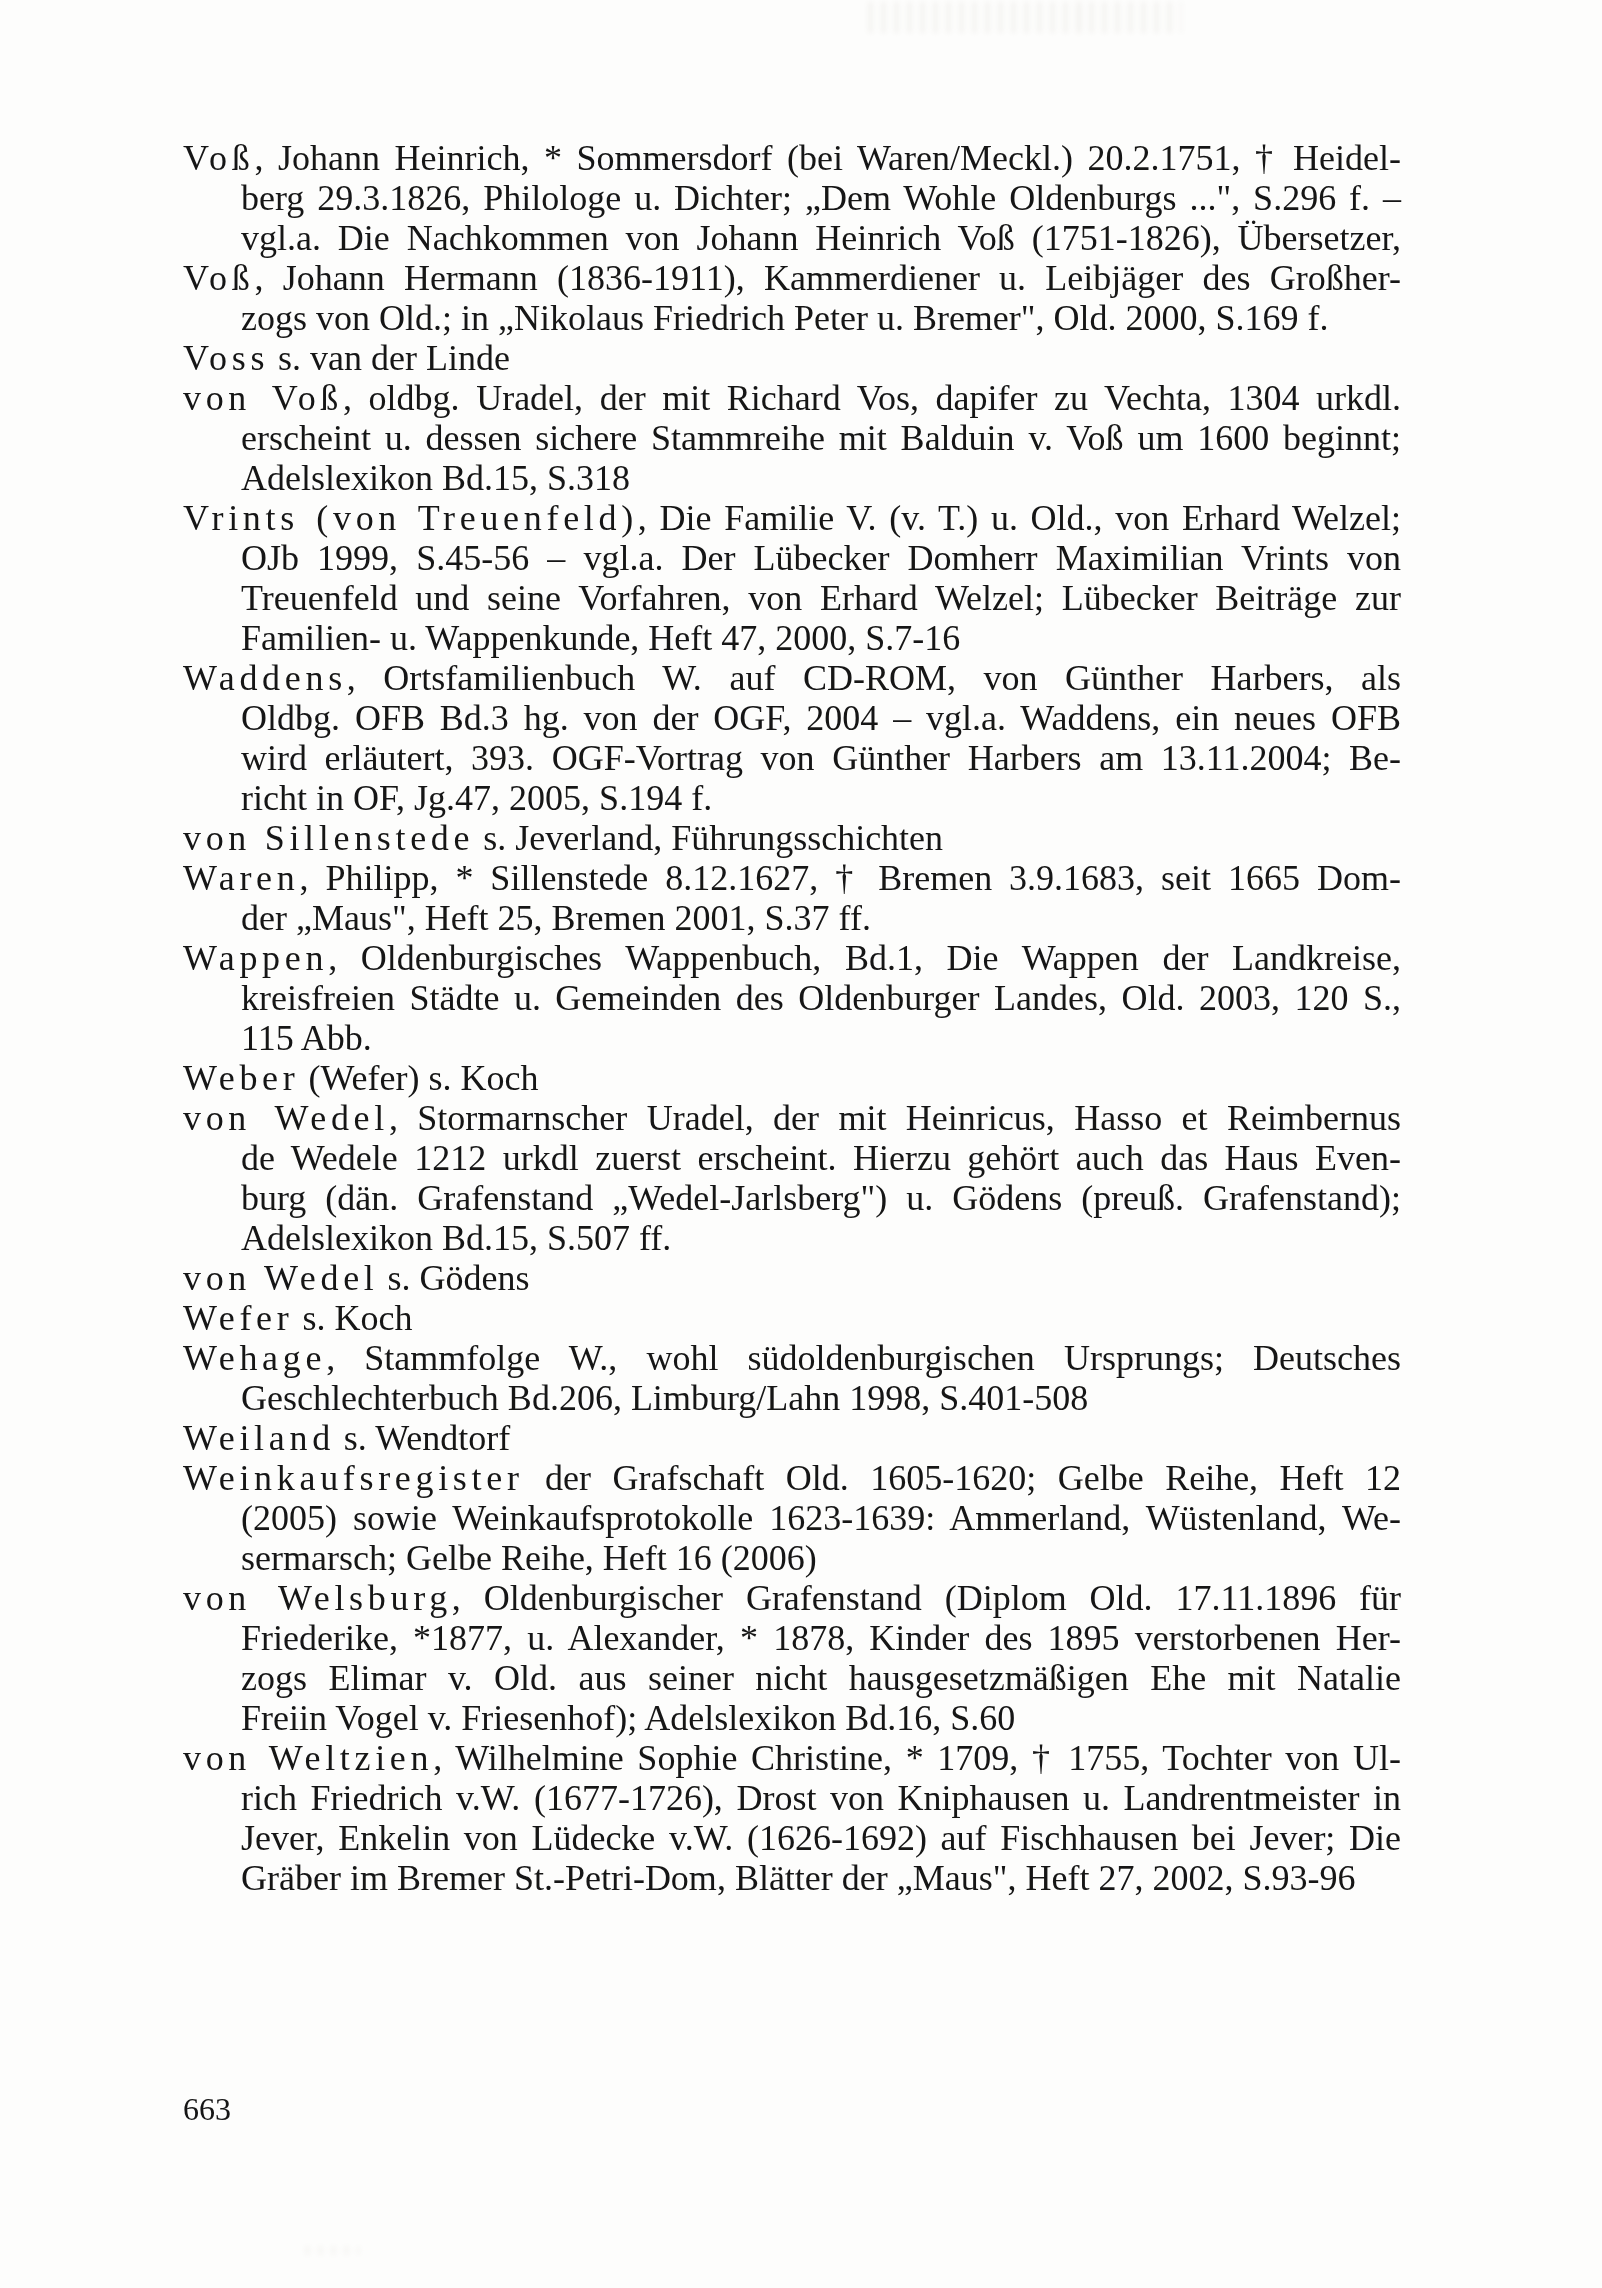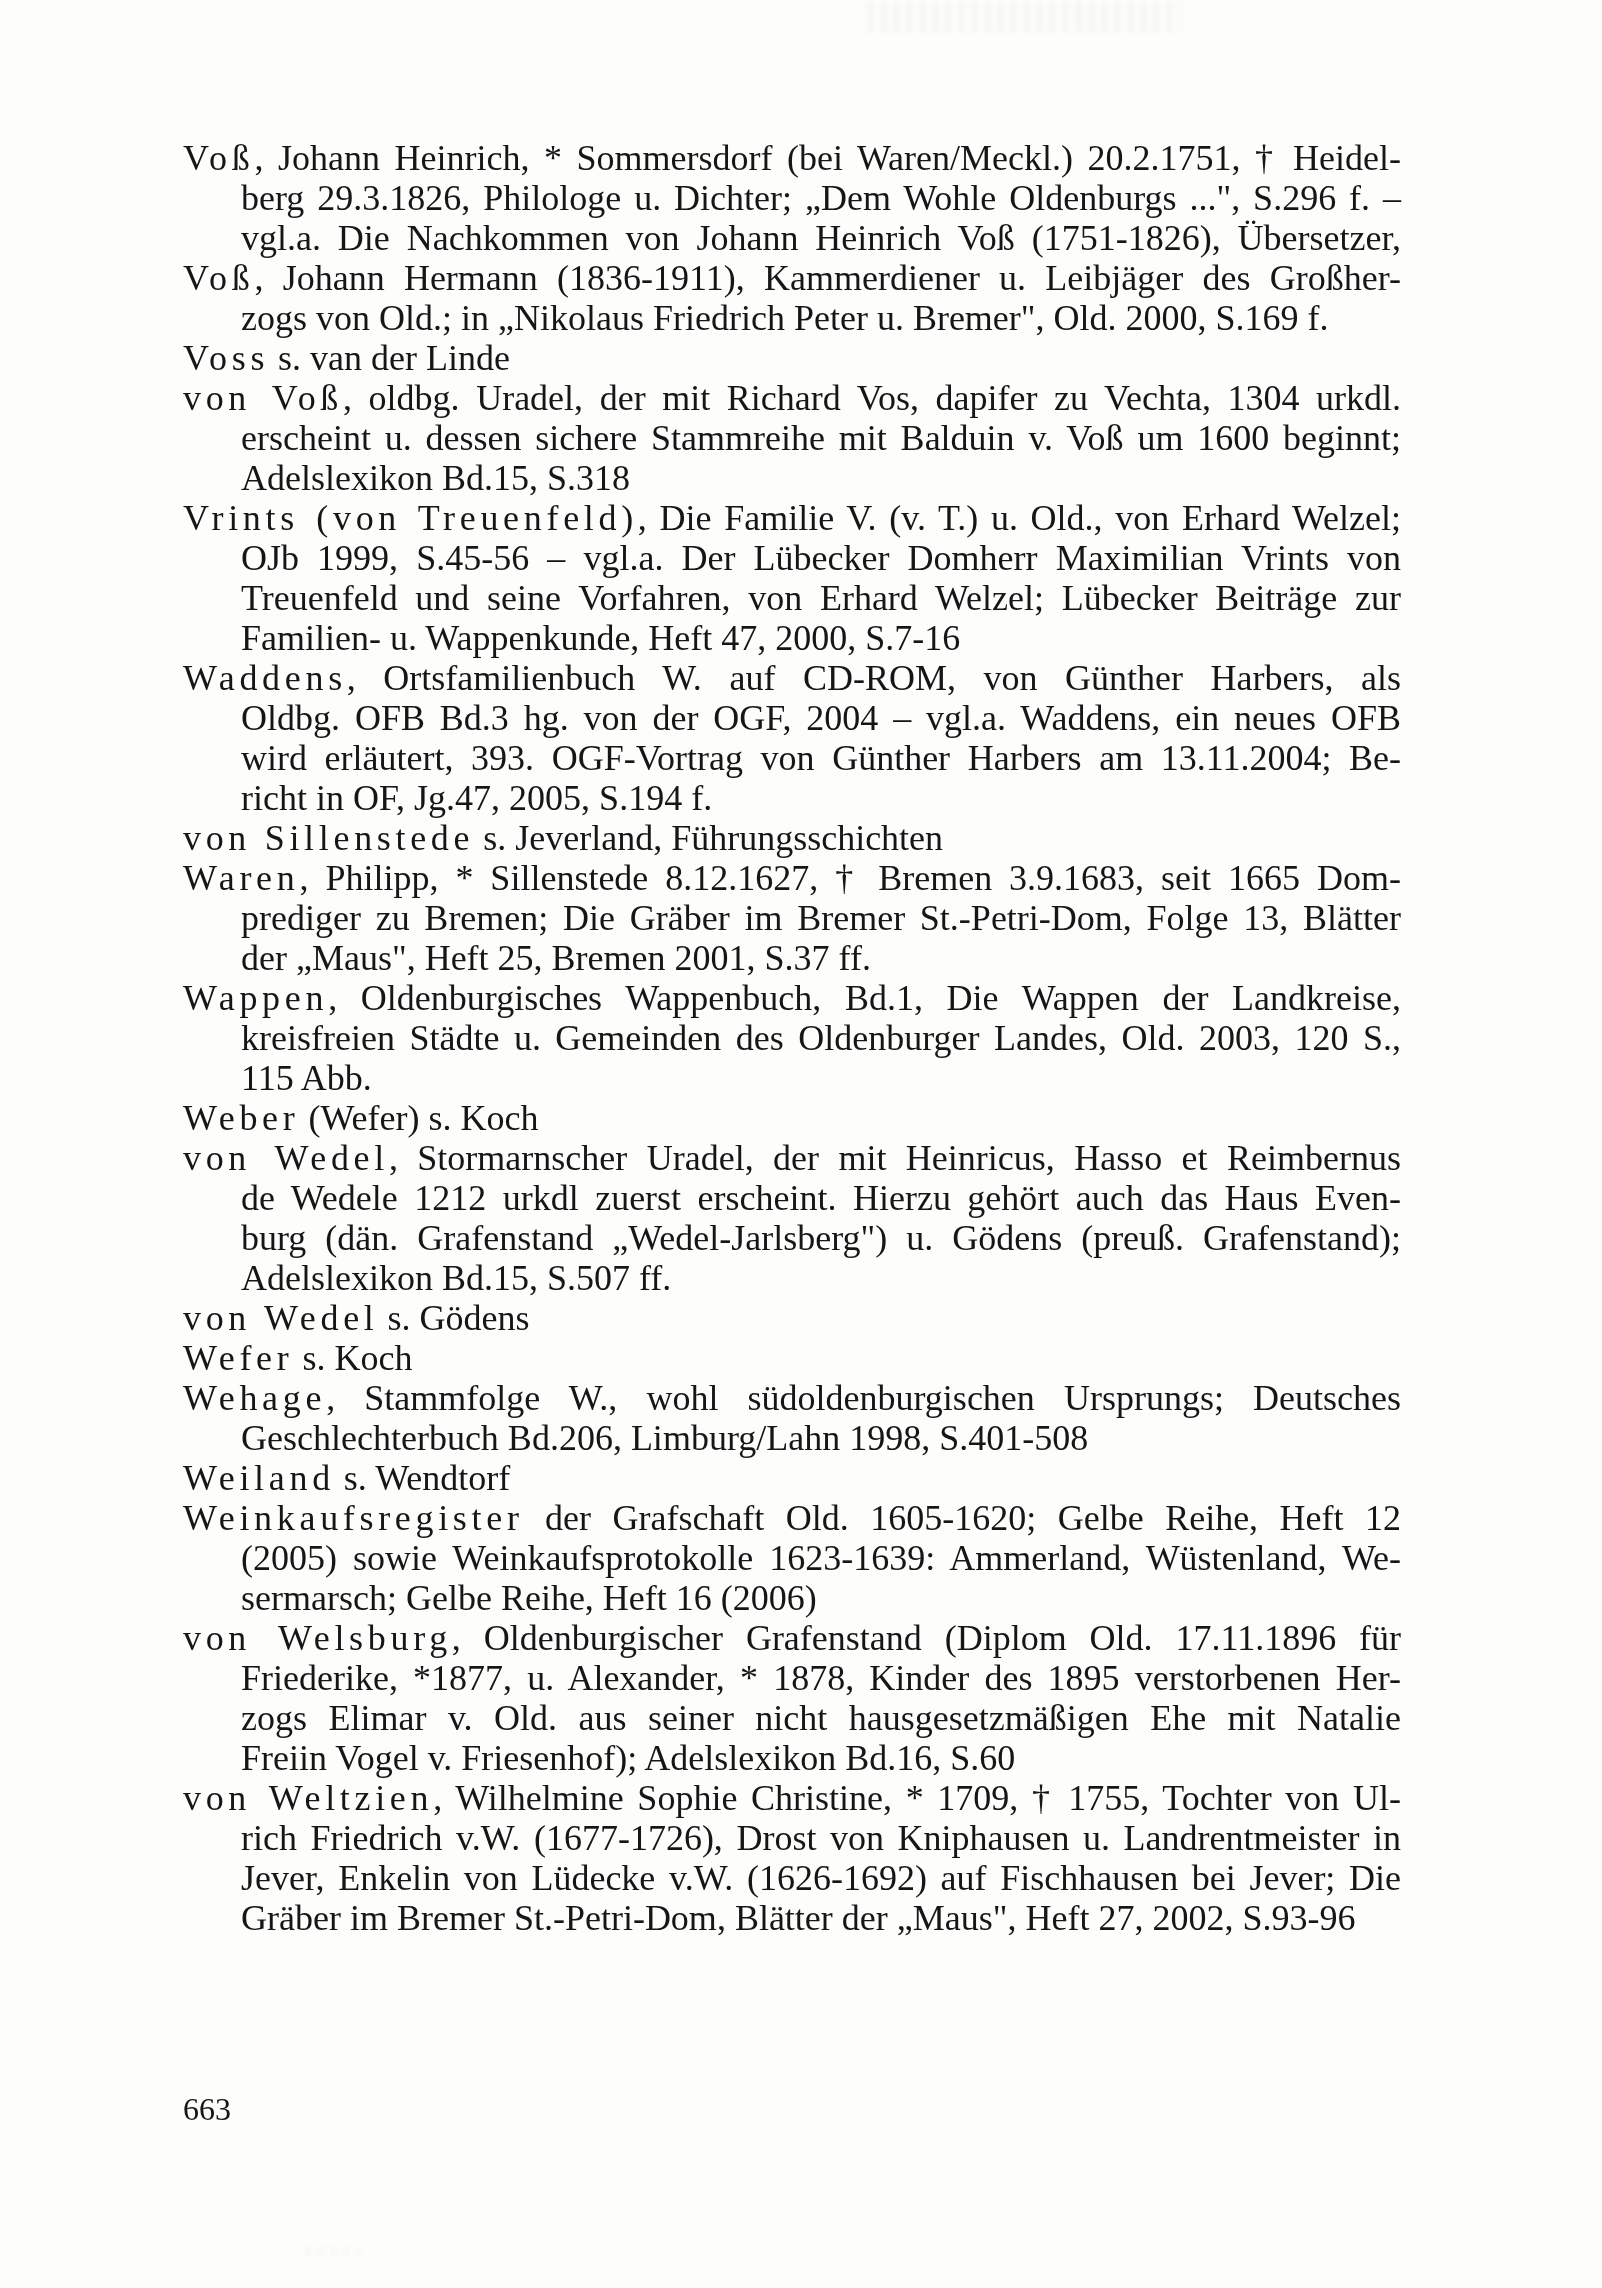--- a/index.html
+++ b/index.html
@@ -84,21 +84,20 @@
         <div class="line"><span class="head">Waddens</span>, Ortsfamilienbuch W. auf CD-ROM, von Günther Harbers, als</div>
         <div class="line cont">Oldbg. OFB Bd.3 hg. von der OGF, 2004 – vgl.a. Waddens, ein neues OFB</div>
         <div class="line cont">wird erläutert, 393. OGF-Vortrag von Günther Harbers am 13.11.2004; Be-</div>
         <div class="line cont last">richt in OF, Jg.47, 2005, S.194 f.</div>
       </div>
       <div class="entry">
         <div class="line last"><span class="head">von Sillenstede</span> s. Jeverland, Führungsschichten</div>
       </div>
       <div class="entry">
         <div class="line"><span class="head">Waren</span>, Philipp, * Sillenstede 8.12.1627, † Bremen 3.9.1683, seit 1665 Dom-</div>
-        <div class="line cont">prediger zu Bremen; Die Gräber im Bremer St.-Petri-Dom, Folge 13, Blätter</div>
         <div class="line cont last">der „Maus", Heft 25, Bremen 2001, S.37 ff.</div>
       </div>
       <div class="entry">
         <div class="line"><span class="head">Wappen</span>, Oldenburgisches Wappenbuch, Bd.1, Die Wappen der Landkreise,</div>
         <div class="line cont">kreisfreien Städte u. Gemeinden des Oldenburger Landes, Old. 2003, 120 S.,</div>
         <div class="line cont last">115 Abb.</div>
       </div>
       <div class="entry">
         <div class="line last"><span class="head">Weber</span> (Wefer) s. Koch</div>
       </div>

